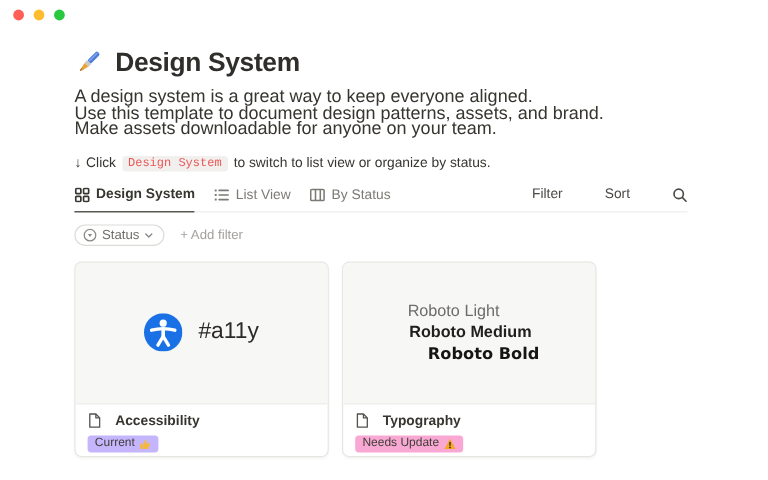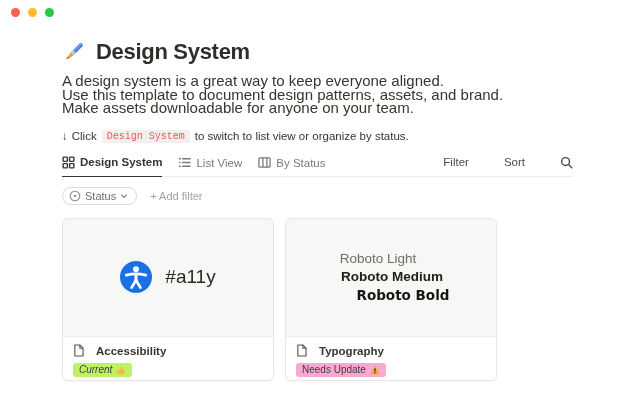--- a/index.html
+++ b/index.html
@@ -50,21 +50,21 @@
 
   .typo-col { display:flex; flex-direction:column; align-items:center; font-size:13.5px; line-height:18px; color:#37352f; }
   .t-light   { font-weight:400; color:#6e6c68; transform:translateX(-13px); }
   .t-regular { font-weight:400; color:#34332f; transform:translateX(14px); }
   .t-medium  { font-weight:700; color:#21201d; transform:translateX(1px); }
   .t-bold    { font-family:"DejaVu Sans", sans-serif; font-weight:700; color:#161512; transform:translateX(12px); }
 
   .card-footer { padding:7px 10px 0 10px; }
   .card-title-row { display:flex; align-items:flex-end; gap:12px; font-size:11.5px; font-weight:700; color:#37352f; }
   .badge { margin-top:6px; display:inline-flex; align-items:center; gap:4px; font-size:10px; padding:1.5px 6px 2px 6px; border-radius:3px; color:#3f3e39; }
-  .badge-green  { background:#bef264;font-style:italic; }
+  .badge-green  { background:#c4b5fd; }
   .badge-yellow { background:#f9a8d4; }
 
   svg { display:block; }
 </style>
 </head>
 <body>
 
 <div class="traffic">
   <div class="dot dot-close"></div>
   <div class="dot dot-min"></div>

